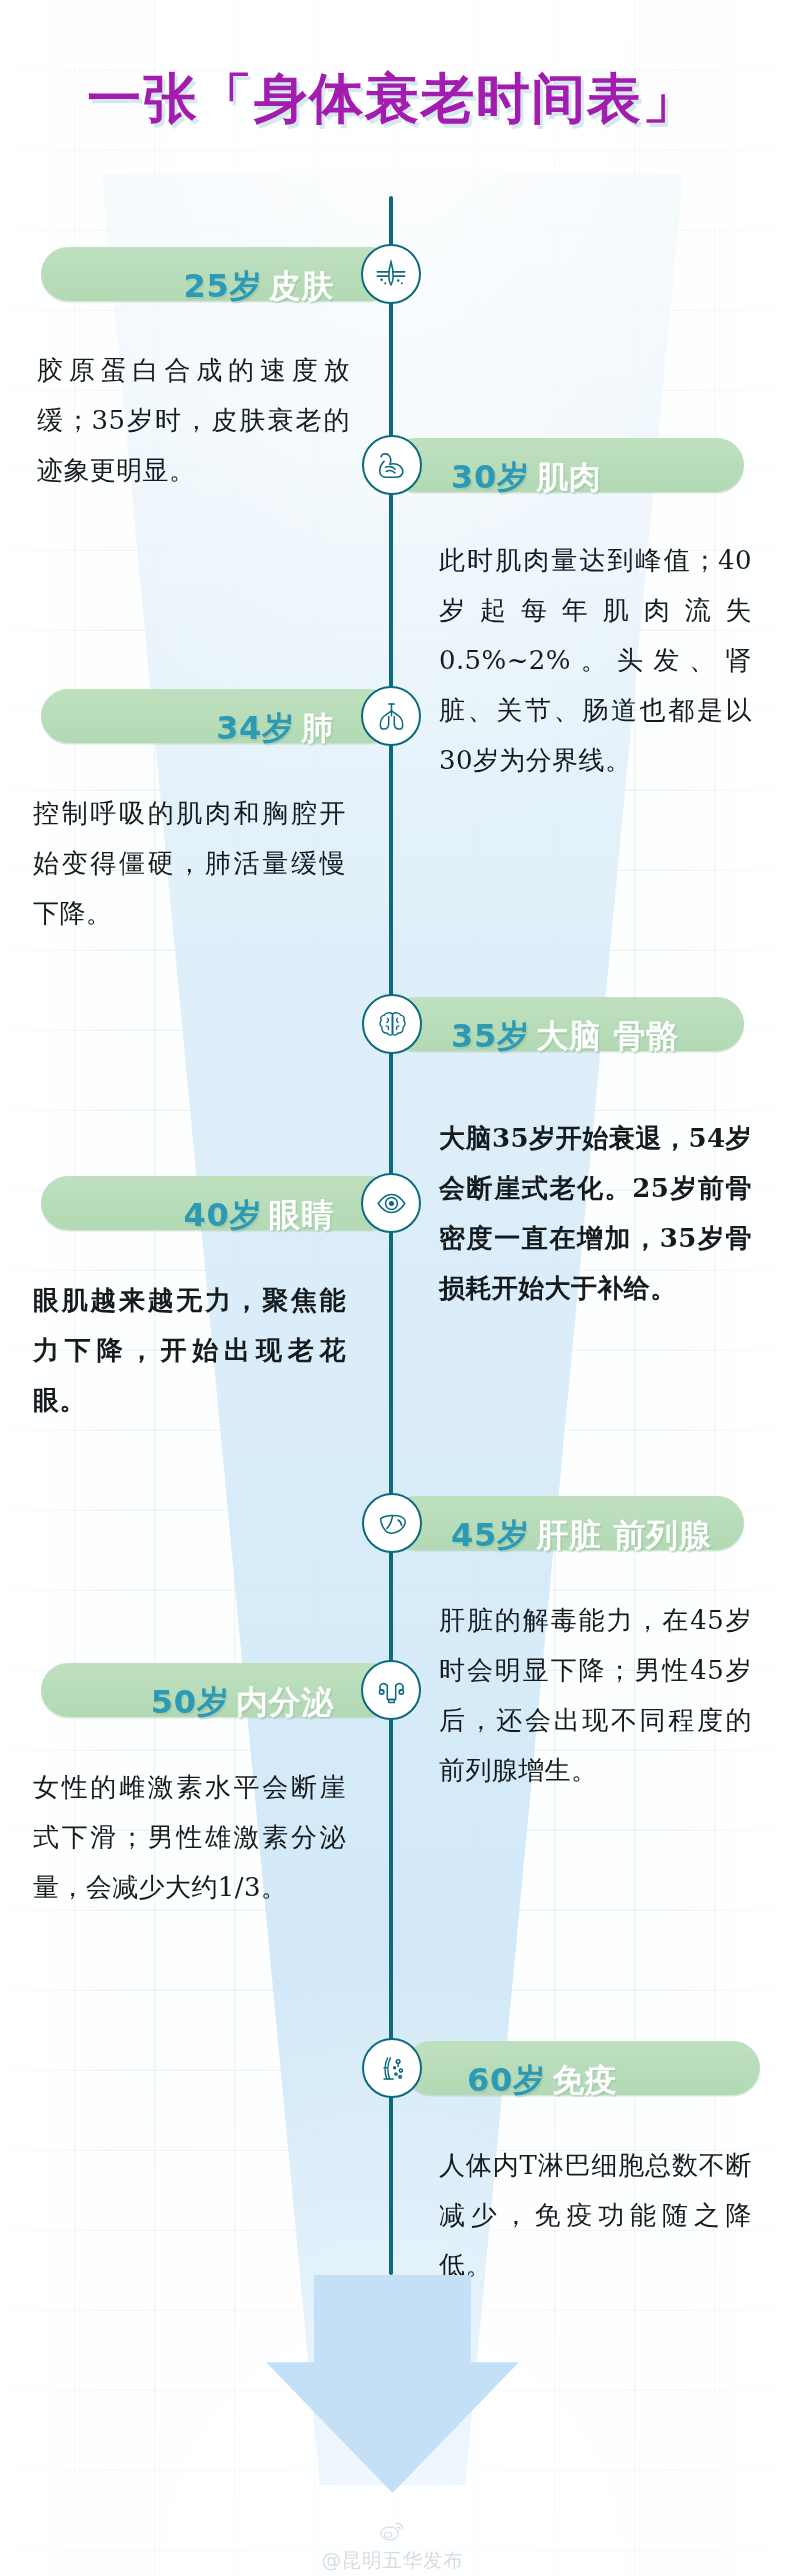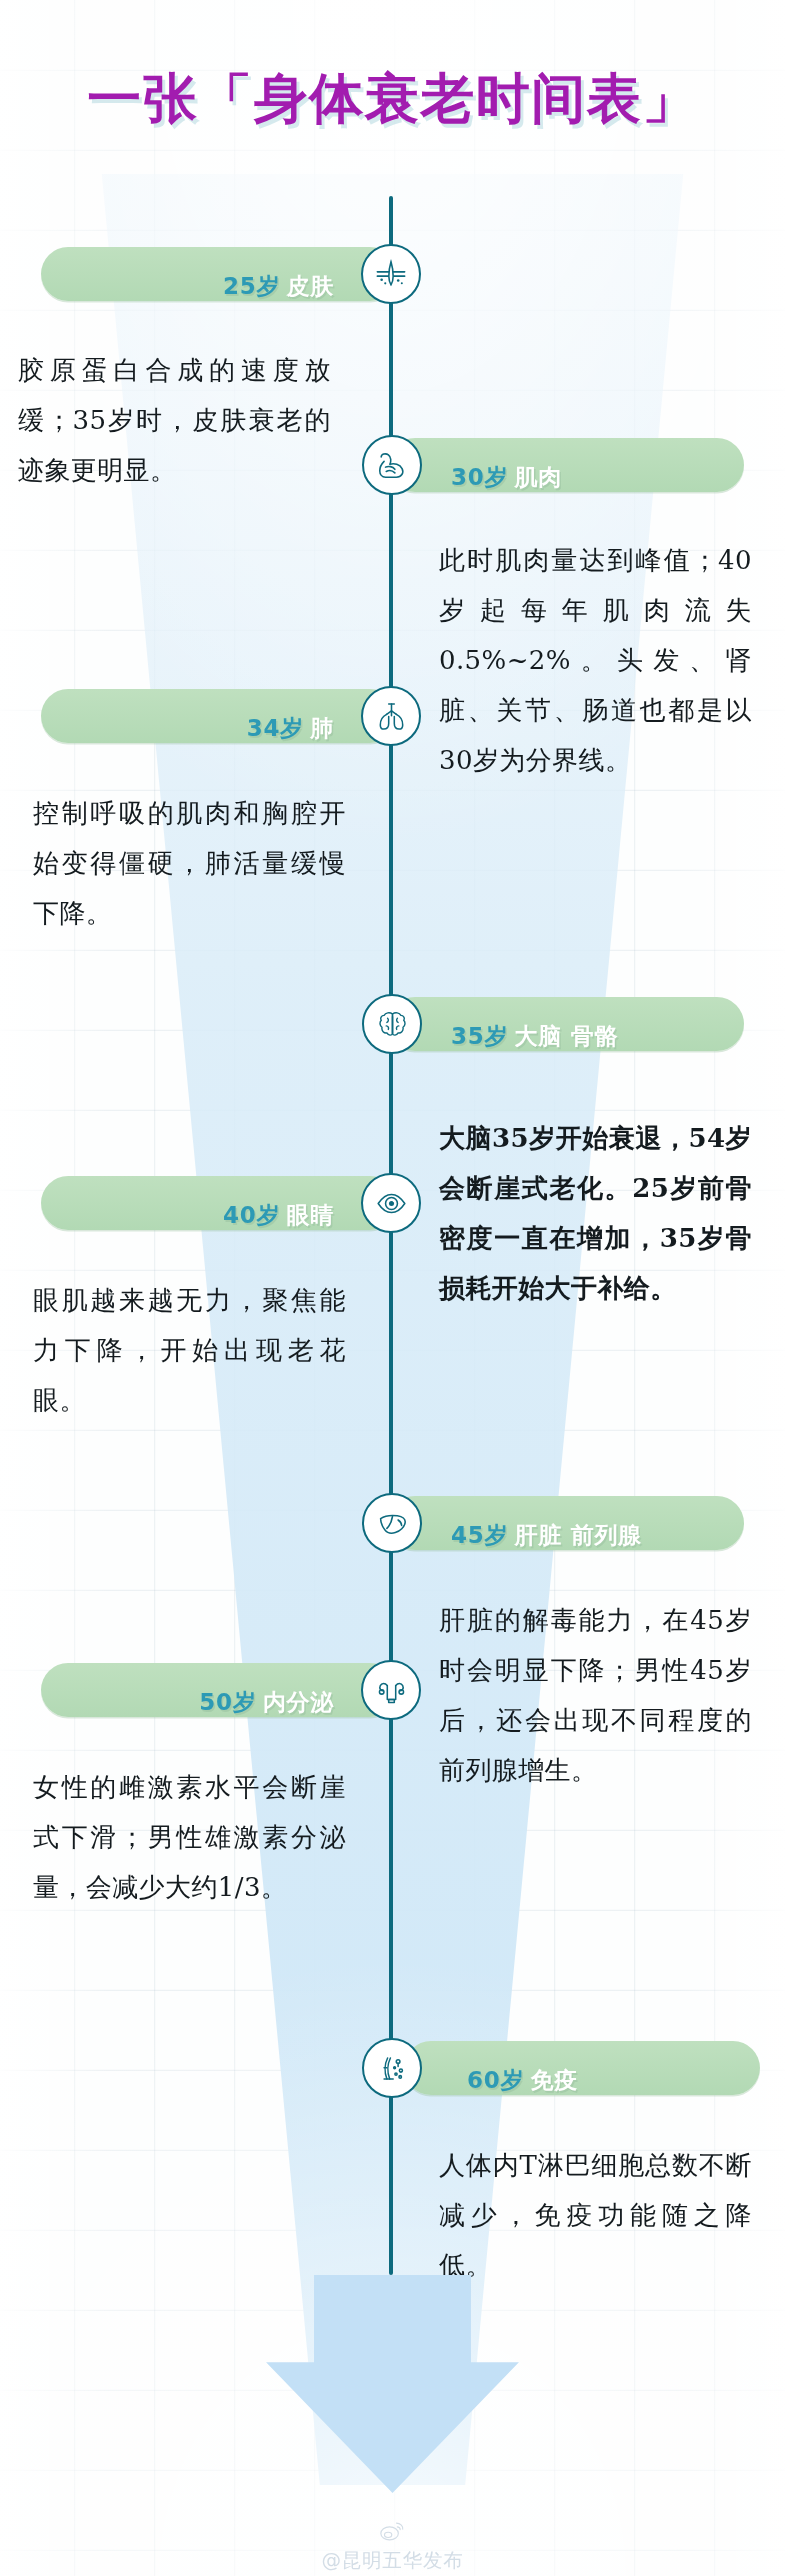--- a/index.html
+++ b/index.html
@@ -90,21 +90,21 @@
     border-radius: 27px;
     background: linear-gradient(180deg,#bfe0bf 0%, #b2d9b4 100%);
     display: flex;
     align-items: center;
     box-shadow: 0 1.5px 0 rgba(150,190,155,0.35);
   }
   .pill .ptext {
     white-space: nowrap;
     font-family: "DejaVu Sans", "Liberation Sans", sans-serif;
     font-weight: 700;
-    font-size: 23px;
+    font-size: 32px;
     letter-spacing: 0.7px;
     line-height: 1;
     text-shadow: 1.5px 2.2px 0 rgba(140,180,150,0.35);
     margin-top: 24px;
   }
   .pill .age { color: #2d9ab5; }
   .pill .organ { color: #ffffff; margin-left: 6.5px; }
 
   
   .pill.left { justify-content: flex-end; padding-right: 63px; }
@@ -194,21 +194,21 @@
       <svg width="36" height="36" viewBox="0 0 50 50" fill="none" stroke="#0d6a7e" stroke-width="2.2" stroke-linecap="round">
         <path d="M6 22 H44"></path>
         <path d="M6 28 H44"></path>
         <path d="M25 8 C25 8 22 18 22 28 C22 35 25 40 25 40 C25 40 28 35 28 28 C28 18 25 8 25 8 Z" fill="#ffffff"></path>
         <circle cx="12" cy="33" r="1.8" fill="#0d6a7e" stroke="none"></circle>
         <circle cx="17" cy="38" r="1.5" fill="#0d6a7e" stroke="none"></circle>
         <circle cx="35" cy="34" r="1.8" fill="#0d6a7e" stroke="none"></circle>
         <circle cx="40" cy="38" r="1.4" fill="#0d6a7e" stroke="none"></circle>
       </svg>
     </div>
-    <div class="para left" style="left:18px; top:346px; width:313px;">胶原蛋白合成的速度放缓；35岁时，皮肤衰老的迹象更明显。</div>
+    <div class="para left" style="left:37px; top:346px; width:313px;">胶原蛋白合成的速度放缓；35岁时，皮肤衰老的迹象更明显。</div>
   </div>
 
   <div class="entry">
     <div class="pill right" style="left:388px; top:438px; width:356px;">
       <span class="ptext">
         <span class="age">30岁</span><span class="organ">肌肉</span>
       </span>
     </div>
     <div class="knob" style="left:362px; top:435px;">
       <svg width="36" height="36" viewBox="0 0 50 50" fill="none" stroke="#0d6a7e" stroke-width="2.2" stroke-linecap="round" stroke-linejoin="round">
@@ -266,21 +266,21 @@
       </span>
     </div>
     <div class="knob" style="left:361px; top:1173px;">
       <svg width="35" height="35" viewBox="0 0 50 50" fill="none" stroke="#0d6a7e" stroke-width="2.2" stroke-linecap="round" stroke-linejoin="round">
         <path d="M6 25 C12 16 19 12 25 12 C31 12 38 16 44 25 C38 34 31 38 25 38 C19 38 12 34 6 25 Z"></path>
         <circle cx="25" cy="25" r="8.5"></circle>
         <circle cx="25" cy="25" r="3.6" fill="#0d6a7e" stroke="none"></circle>
         <circle cx="28.5" cy="21.5" r="1.4" fill="#ffffff" stroke="none"></circle>
       </svg>
     </div>
-    <div class="para left" style="left:33px; top:1276px; width:313px;">眼肌越来越无力，聚焦能力下降，开始出现老花眼。</div>
+    <div class="para left" style="left:33px; top:1276px; width:313px;font-weight:bold;">眼肌越来越无力，聚焦能力下降，开始出现老花眼。</div>
   </div>
 
   <div class="entry">
     <div class="pill right" style="left:388px; top:1496px; width:356px;">
       <span class="ptext">
         <span class="age">45岁</span><span class="organ">肝脏 前列腺</span>
       </span>
     </div>
     <div class="knob" style="left:362px; top:1493px;">
       <svg width="35" height="35" viewBox="0 0 50 50" fill="none" stroke="#0d6a7e" stroke-width="2.2" stroke-linecap="round" stroke-linejoin="round">

